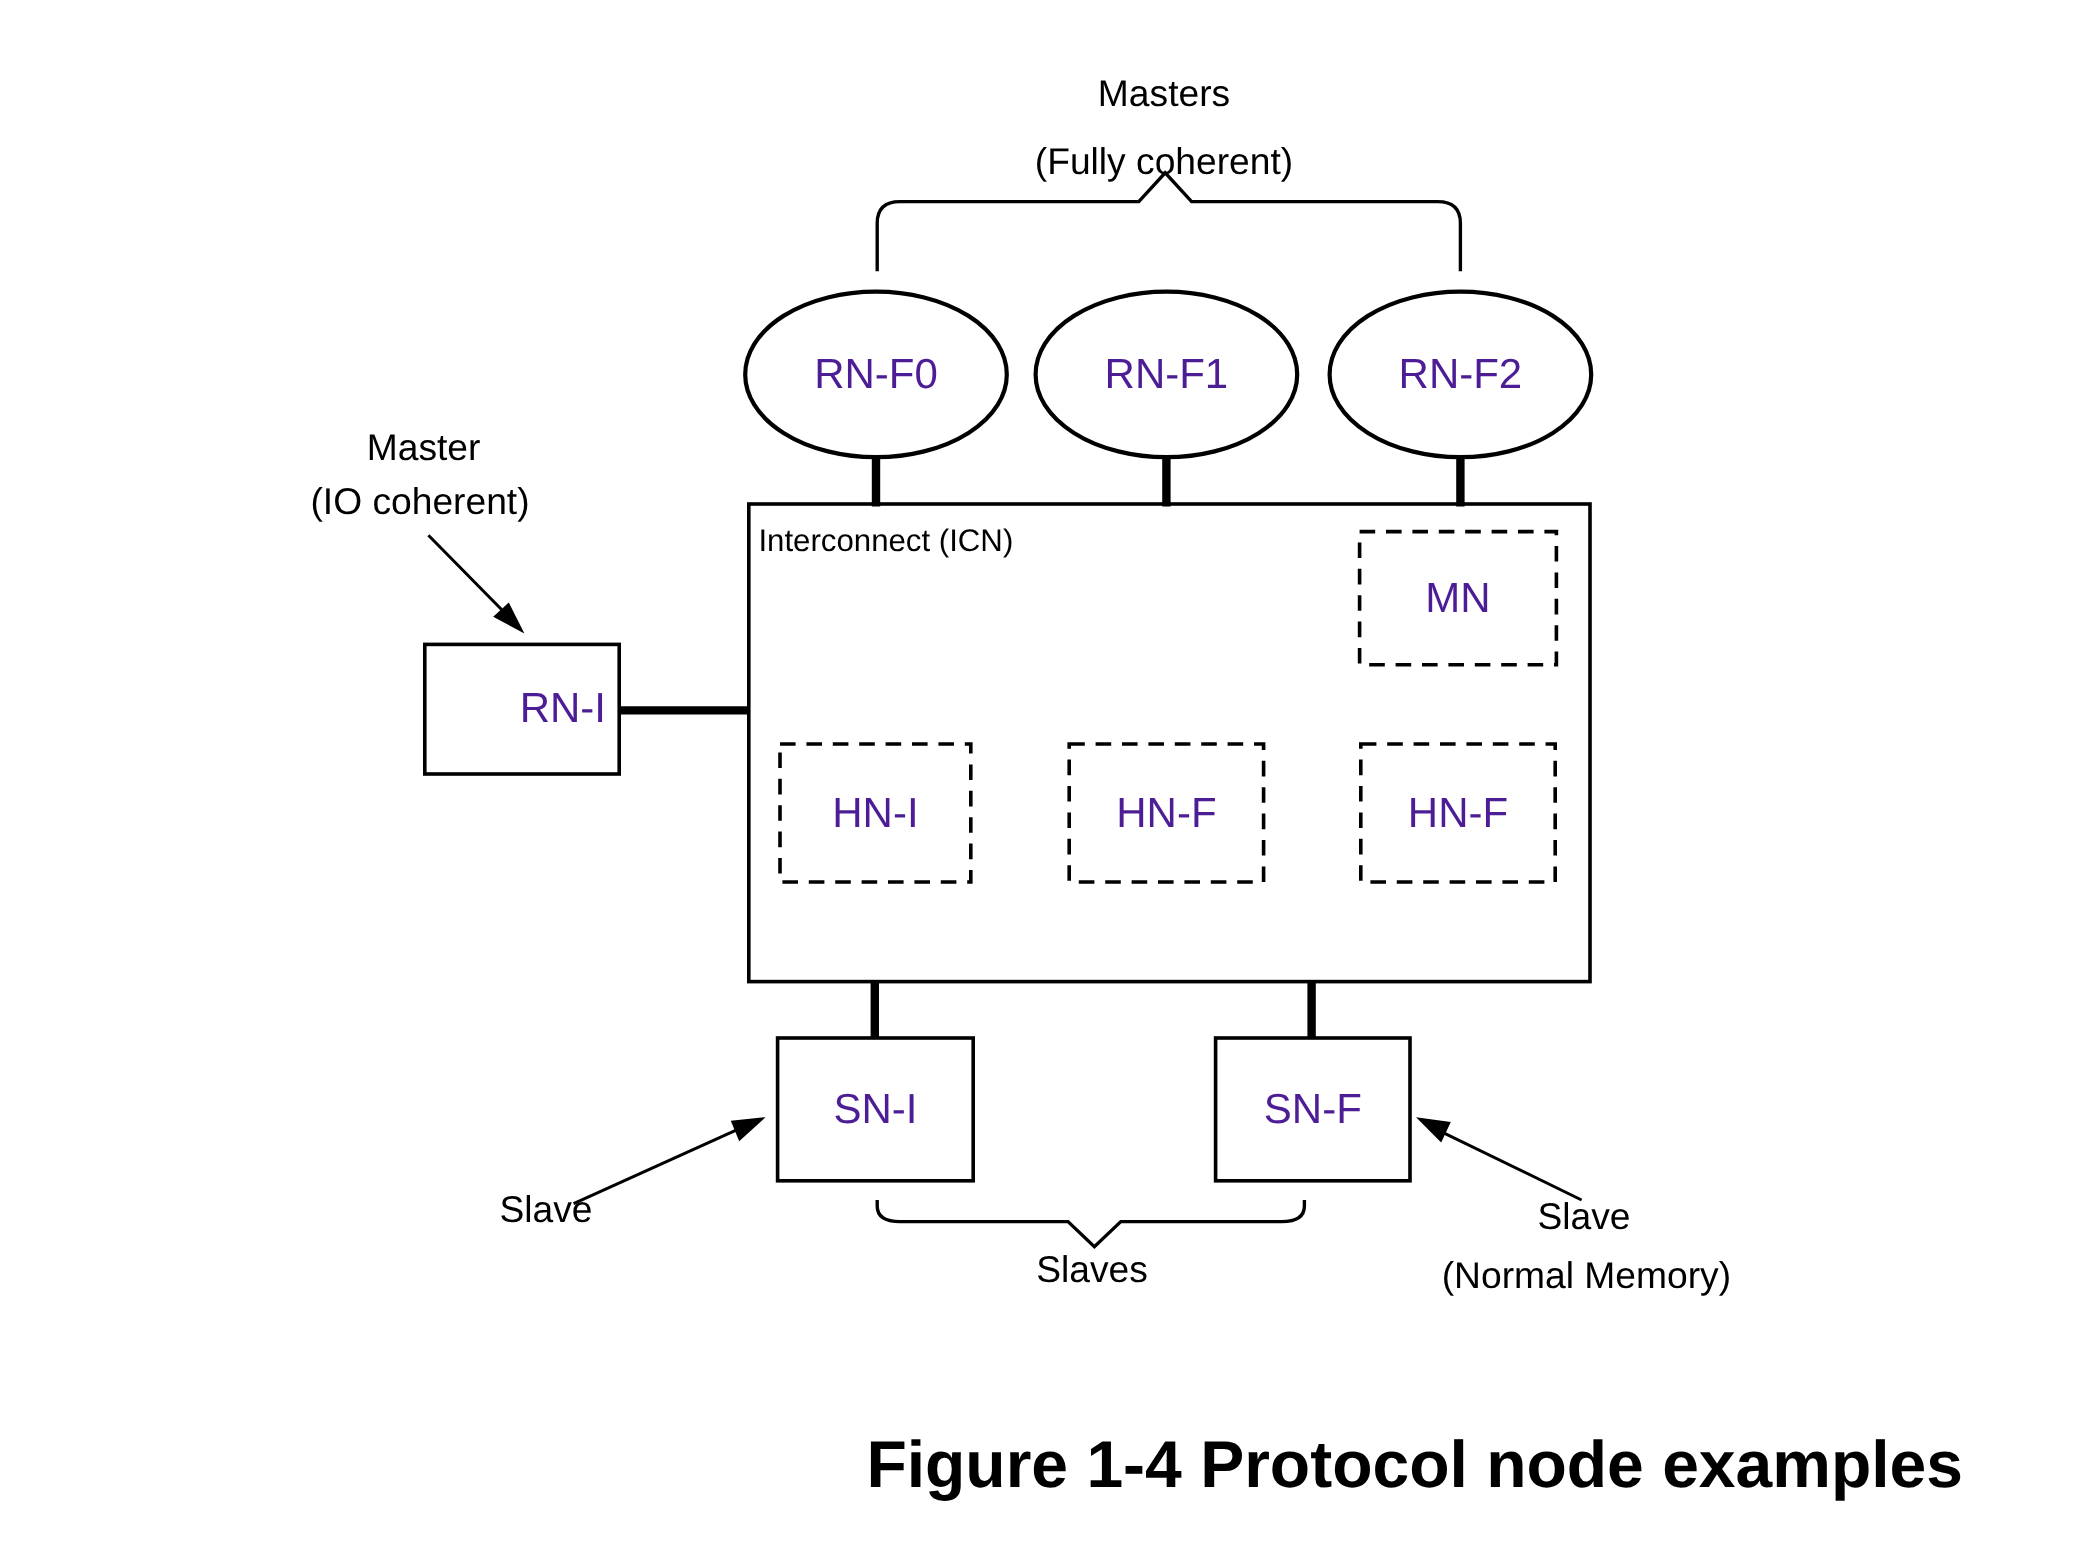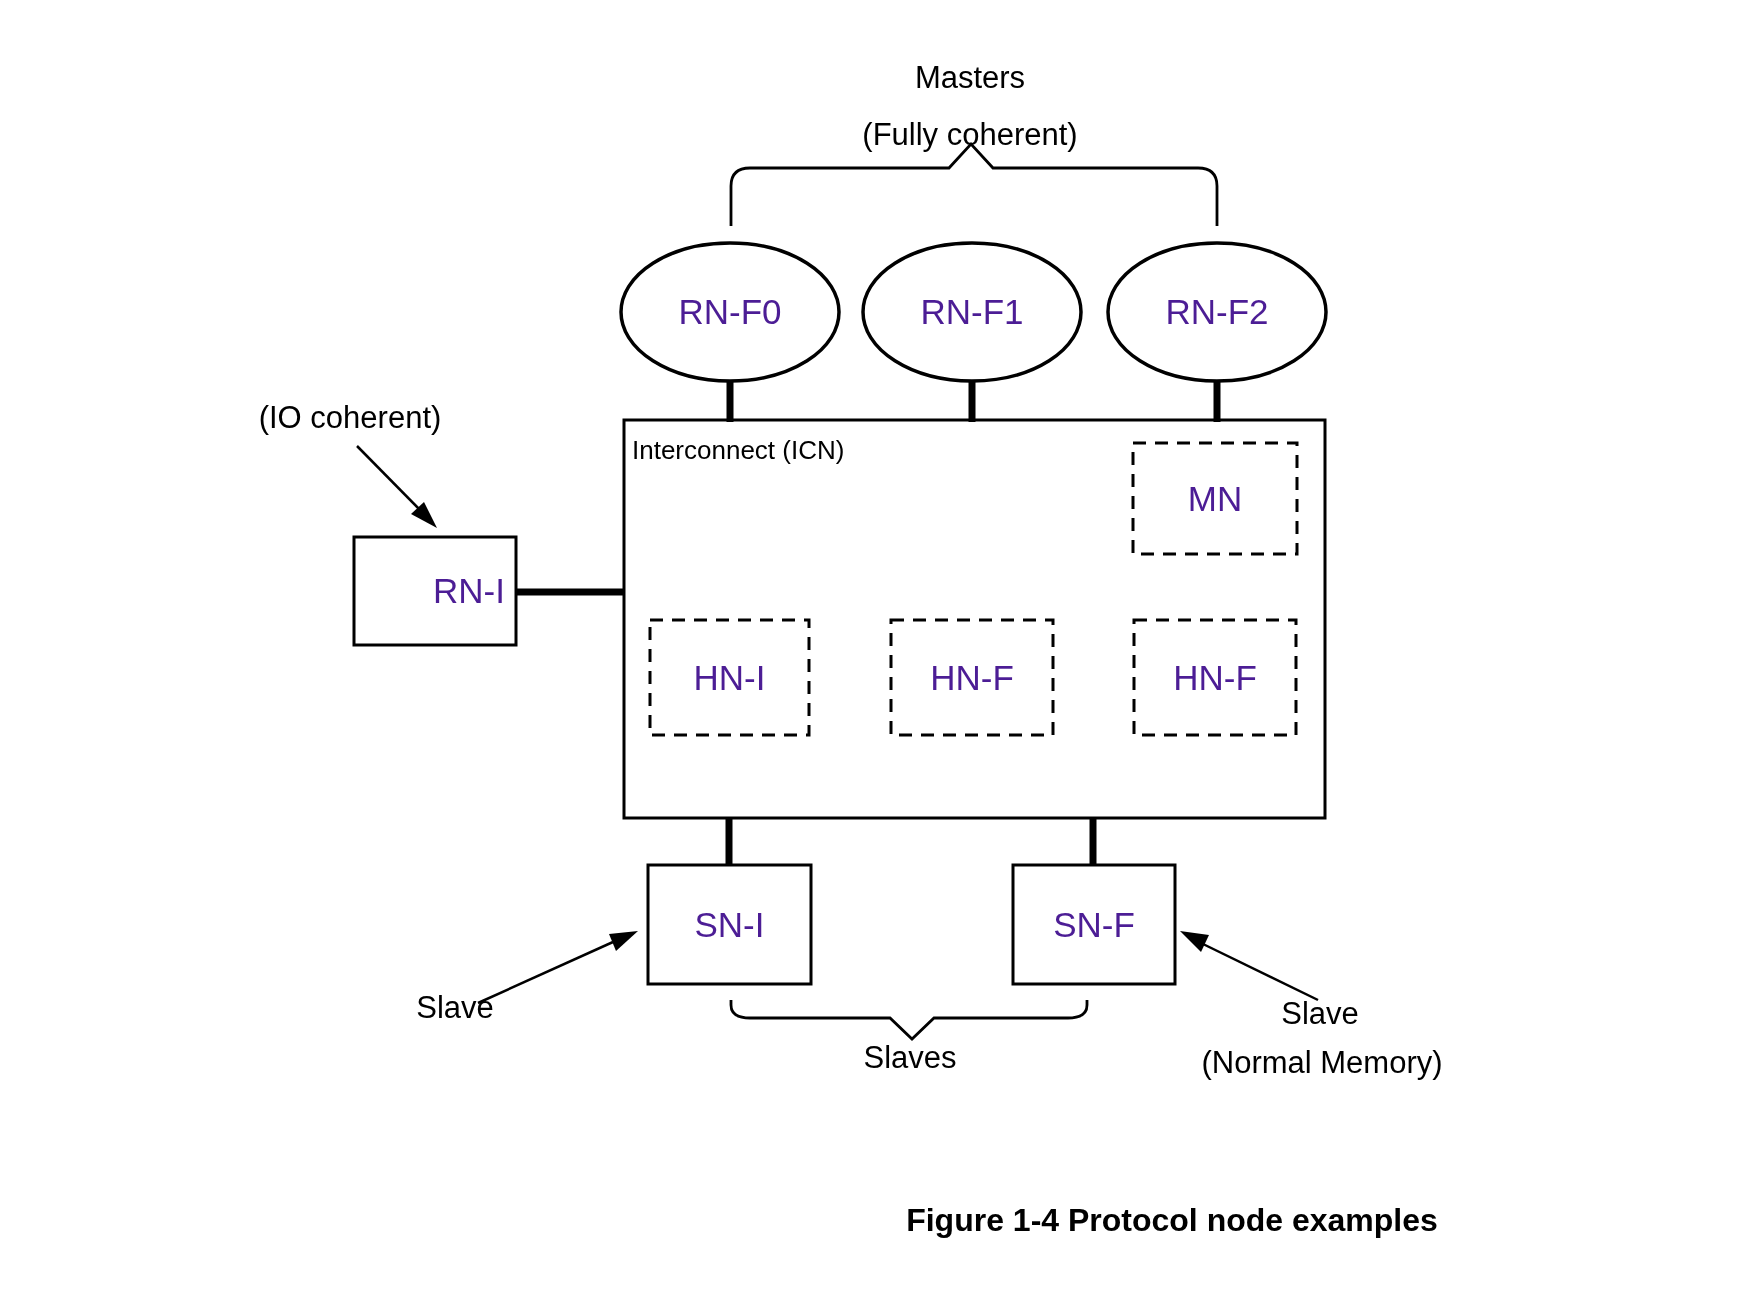--- a/index.html
+++ b/index.html
@@ -40,21 +40,21 @@
     line-height: 42px;
     text-align: left;
     white-space: nowrap;
   }
   .caption {
     position: absolute;
     left: 722px;
     top: 1196px;
     width: 900px;
     height: 48px;
-    font-size: 32px;
+    font-size: 55px;
     line-height: 48px;
     font-weight: bold;
     text-align: center;
     white-space: nowrap;
   }
 </style>
 </head>
 <body>
 
 <div id="stage">
@@ -105,20 +105,21 @@
     </g>
   </svg>
 
   <div class="lbl" style="left:820px; top:56px; width:300px;">Masters</div>
   <div class="lbl" style="left:770px; top:101px; width:400px;margin-top:12px;">(Fully coherent)</div>
 
   <div class="node-lbl" style="left:621px; top:243px; width:218px; height:138px;">RN-F0</div>
   <div class="node-lbl" style="left:863px; top:243px; width:218px; height:138px;">RN-F1</div>
   <div class="node-lbl" style="left:1108px; top:243px; width:218px; height:138px;">RN-F2</div>
 
+  <div class="lbl" style="left:203px; top:351px; width:300px;">Master</div>
   <div class="lbl" style="left:200px; top:396px; width:300px;">(IO coherent)</div>
 
   <div class="icn-title">Interconnect (ICN)</div>
 
   <div class="node-lbl" style="left:1133px; top:443px; width:164px; height:111px;">MN</div>
   <div class="node-lbl" style="left:650px; top:620px; width:159px; height:115px;">HN-I</div>
   <div class="node-lbl" style="left:891px; top:620px; width:162px; height:115px;">HN-F</div>
   <div class="node-lbl" style="left:1134px; top:620px; width:162px; height:115px;">HN-F</div>
 
   <div class="node-lbl" style="left:354px; top:537px; width:162px; height:108px;padding-left:34px;">RN-I</div>

